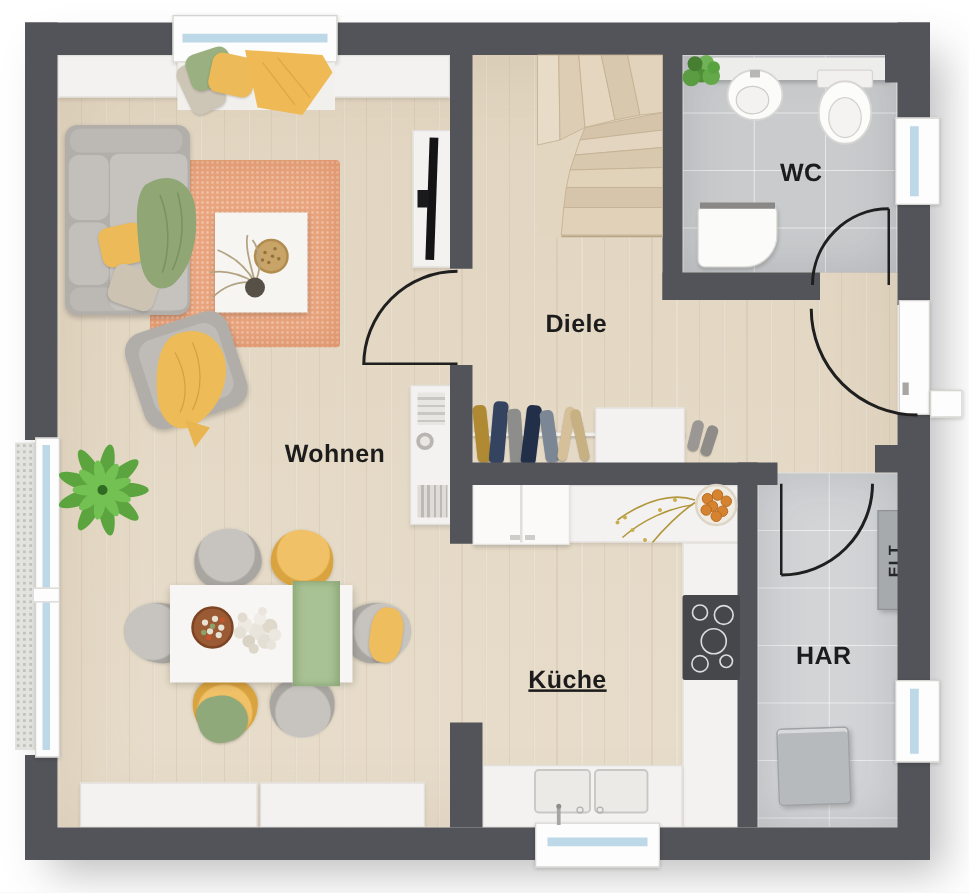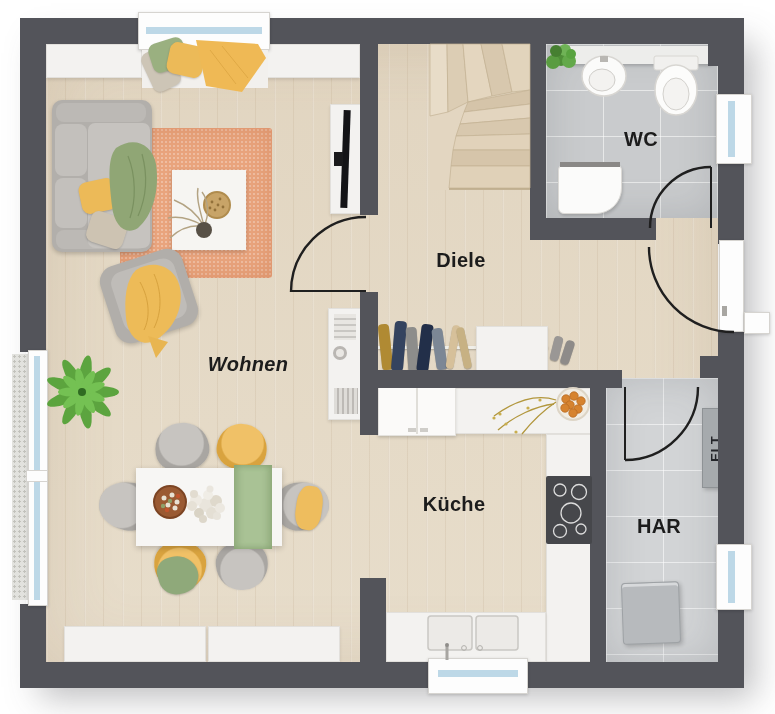--- a/index.html
+++ b/index.html
@@ -347,18 +347,18 @@
           <circle cx="500" cy="414" r="1.6"></circle>
           <circle cx="506" cy="424" r="1.6"></circle>
           <circle cx="516" cy="432" r="1.6"></circle>
       <circle cx="494" cy="418" r="1.6"></circle>
           <circle cx="528" cy="408" r="1.6"></circle>
           <circle cx="540" cy="400" r="1.6"></circle>
         </g>
     </g>
   </svg>
 
-  <div class="label" style="left:248px;top:364px;font-style:italic;">Wohnen</div>
+  <div class="label" style="left:268px;top:364px;">Wohnen</div>
   <div class="label" style="left:461px;top:260px;">Diele</div>
   <div class="label" style="left:641px;top:139px;">WC</div>
-  <div class="label" style="left:454px;top:504px;">Küche</div>
+  <div class="label" style="left:454px;top:545px;text-decoration:underline;">Küche</div>
   <div class="label" style="left:659px;top:526px;">HAR</div>
 </div>
 
 </body></html>

